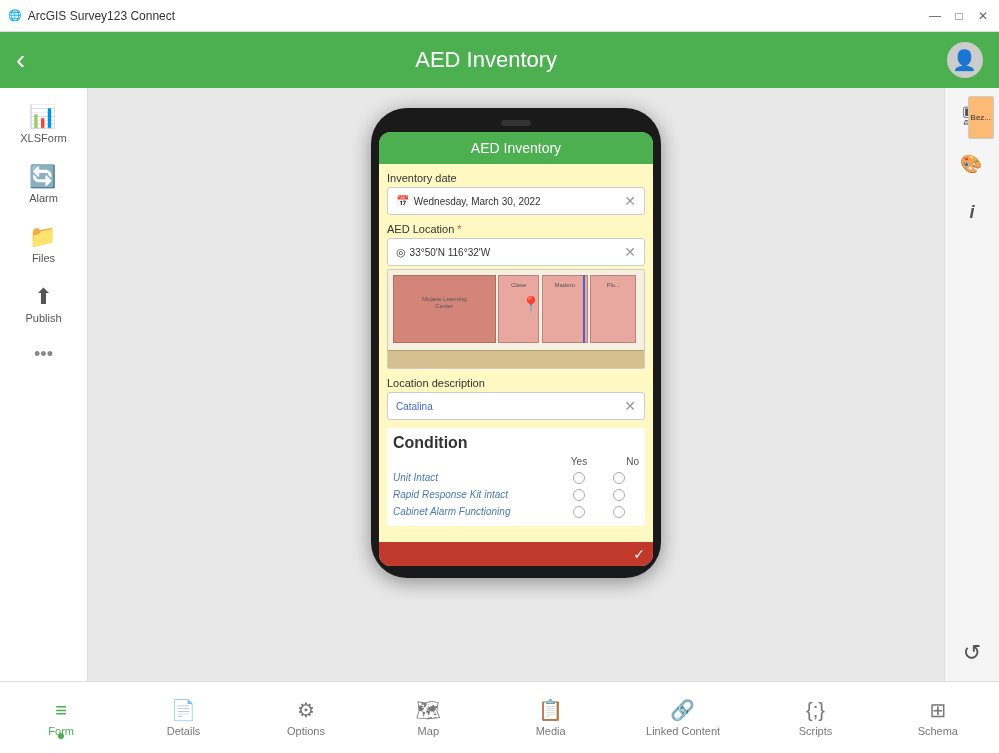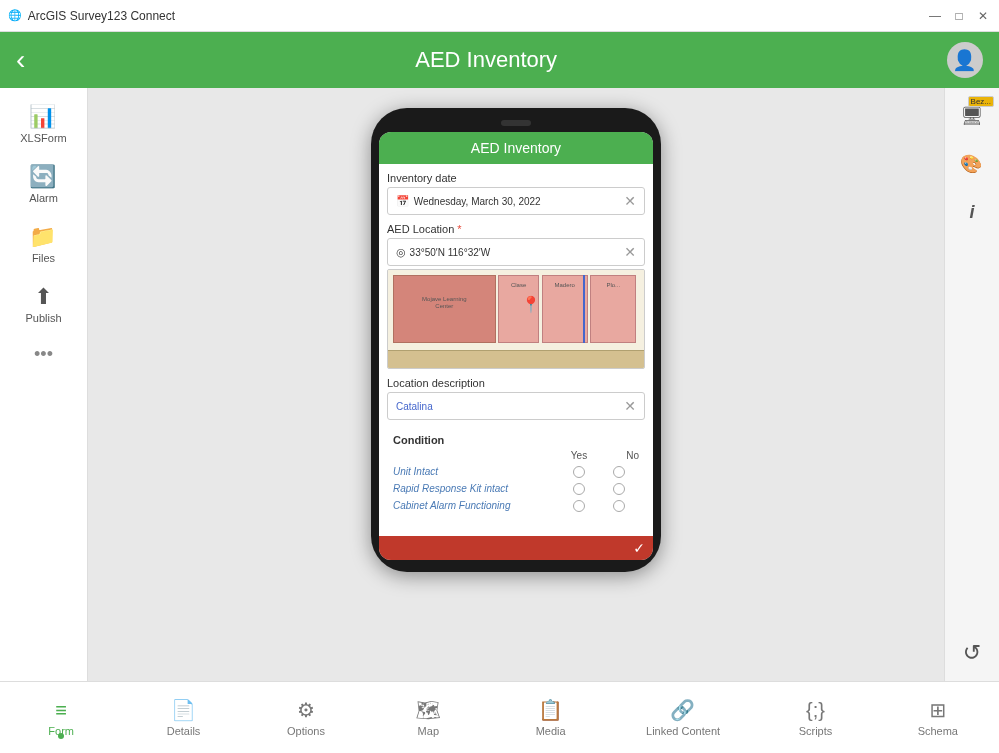--- a/index.html
+++ b/index.html
@@ -52,40 +52,40 @@
     }
     .phone-notch { width: 30px; height: 6px; background: #333; border-radius: 3px; margin: 0 auto 6px; }
     .phone-screen {
       background: #e0e0e0; border-radius: 12px; overflow: hidden; width: 100%;
     }
 
     
     .screen-header { background: #4caf50; text-align: center; padding: 8px; color: white; font-size: 14px; font-weight: 500; }
 
     
-    .screen-content { background: #ffffff; padding: 8px; }
+    .screen-content { background: #fef9c3; padding: 8px; }
 
     .form-section { margin-bottom: 8px; }
     .section-label { font-size: 11px; color: #333; margin-bottom: 3px; font-weight: 500; }
     .section-label .required { color: #e74c3c; }
     .input-field {
       background: white; border: 1px solid #ccc; border-radius: 3px; padding: 5px 8px;
       display: flex; align-items: center; justify-content: space-between; font-size: 11px; color: #333;
     }
     .clear-btn { color: #999; font-size: 14px; cursor: pointer; }
 
     
     .map-area {
       background: #f5f0e0; border: 1px solid #ccc; height: 100px; position: relative; overflow: hidden; border-radius: 2px;
     }
     .map-inner { width: 100%; height: 100%; position: relative; }
 
     
     .condition-section { background: white; border-radius: 3px; padding: 6px; }
-    .condition-title { font-size: 11px; font-weight: 600; color: #333; margin-bottom: 4px; }
+    .condition-title { font-size: 16px; font-weight: 600; color: #333; margin-bottom: 4px; }
     .condition-header { display: grid; grid-template-columns: 1fr 40px 40px; font-size: 10px; color: #555; margin-bottom: 2px; }
     .condition-row { display: grid; grid-template-columns: 1fr 40px 40px; align-items: center; padding: 2px 0; }
     .condition-label { font-size: 10px; color: #4a7ab5; line-height: 1.3; font-style: italic; }
     .radio-cell { display: flex; justify-content: center; }
     .radio-btn { width: 12px; height: 12px; border-radius: 50%; border: 1.5px solid #aaa; background: white; }
 
     
     .screen-bottom { background: #c0392b; height: 24px; display: flex; align-items: center; justify-content: flex-end; padding: 0 8px; }
     .check-icon { color: white; font-size: 14px; }
 
@@ -272,21 +272,21 @@
         <div class="screen-bottom">
           <span class="check-icon">✓</span>
         </div>
       </div>
     </div>
   </div>
 
   <div class="right-sidebar">
     <div class="right-tool" style="position:relative;">
       <span>🖥</span>
-      <span style="position:absolute; top:0; right:-2px; font-size:8px; color:#333; background:#eab308; border:1px solid #ccc; padding:0 2px; border-radius:2px;">Bez...</span>
+      <span style="position:absolute; top:0; right:-2px; font-size:8px; color:#333; background:#fdba74; border:1px solid #ccc; padding:16px 2px; border-radius:2px;">Bez...</span>
     </div>
     <div class="right-tool">
       <span>🎨</span>
     </div>
     <div class="right-tool">
       <span style="font-size:18px; color:#555; font-style:italic; font-weight:bold;">i</span>
     </div>
     <div style="flex:1;"></div>
     <div class="right-tool">
       <span style="font-size:22px;">↺</span>

